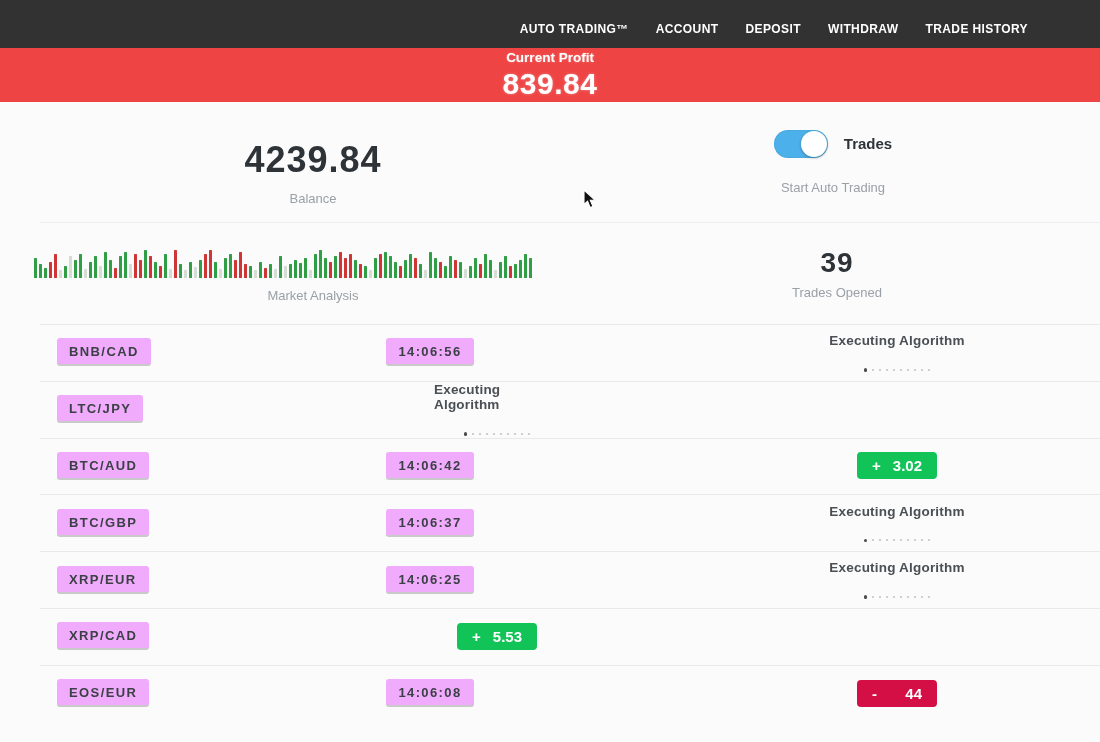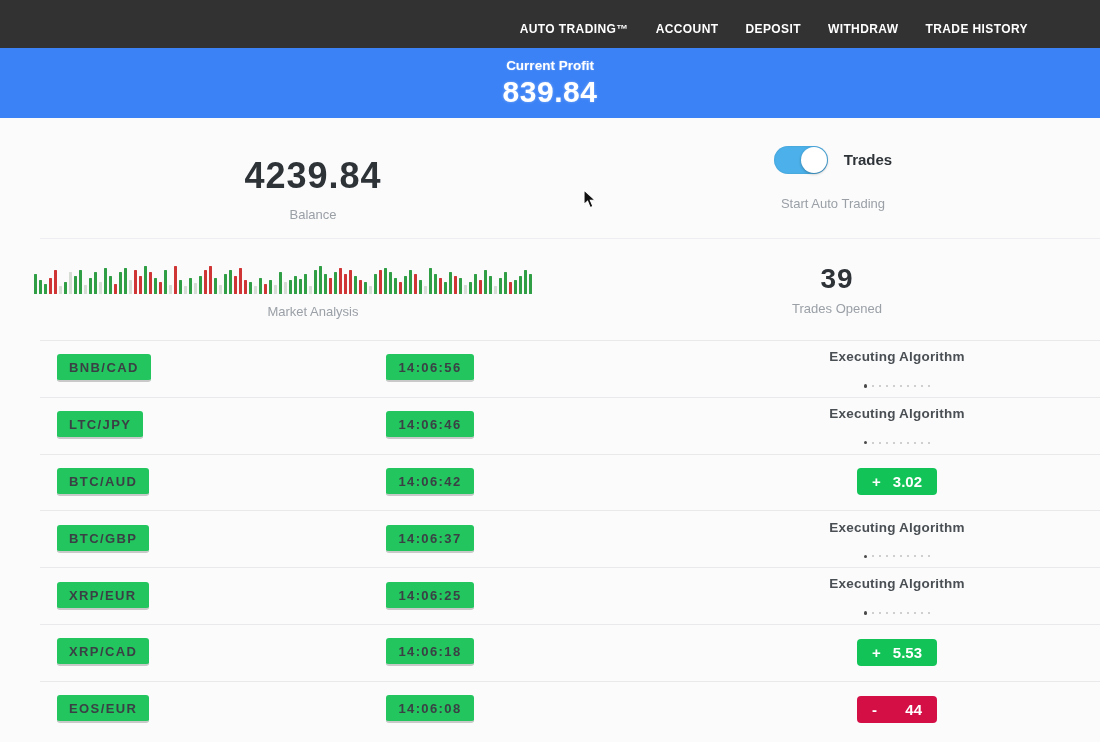--- a/index.html
+++ b/index.html
@@ -12,21 +12,21 @@
     display:flex; align-items:center; justify-content:flex-end;
     gap:27px; padding-right:72px;
   }
   .nav-item {
     color:#fff; font-size:12px; font-weight:bold; letter-spacing:.4px;
     cursor:pointer; white-space:nowrap;margin-top:9px;
   }
 
   
   .banner {
-    height:70px; background:#3b82f6; color:#fff;
+    height:54px; background:#ef4444; color:#fff;
     display:flex; flex-direction:column; align-items:center; justify-content:center;
     gap:2px;
   }
   .banner-label { font-size:13.5px; font-weight:bold; text-shadow:0 0 2px rgba(255,255,255,.35); }
   .banner-value { font-size:30px; font-weight:bold; letter-spacing:.5px; text-shadow:0 0 3px rgba(255,255,255,.35); }
 
   
   .stats-row {
     display:grid; grid-template-columns:626px 1fr;
   }
@@ -70,21 +70,21 @@
   }
   .trow::before {
     content:""; position:absolute; top:0; left:40px; right:0; height:1px; background:#e9e9ec;
   }
   .cell { display:flex; align-items:center; }
   .c1 { padding-left:57px; }
   .c2 { justify-content:center; }
   .c3 { justify-content:center; padding-left:134px; }
 
   .chip {
-    background:#22c55e; border-bottom:2px solid #c9c9c9; border-radius:3px;
+    background:#f0abfc; border-bottom:2px solid #c9c9c9; border-radius:3px;
     min-width:86px; padding:6px 12px 5px; text-align:center;
     font-size:13px; font-weight:bold; color:#3b4045; letter-spacing:1.4px;
   }
 
   .exec { display:flex; flex-direction:column; align-items:center; gap:20px; }
   .exec-label { font-size:13.5px; font-weight:bold; color:#4a4f54; letter-spacing:.2px; }
   .dots { display:flex; align-items:center; gap:5px; }
   .dots i { width:2px; height:2px; border-radius:50%; background:#c0c0c0; }
   .dots i:first-child { width:3.5px; height:3.5px; background:#4a4a4a; }
 
@@ -267,23 +267,20 @@
             <i></i>
             <i></i>
           </div>
         </div>
       </div>
     </div>
     <div class="trow">
       <div class="cell c1">
         <span class="chip">LTC/JPY</span>
       </div>
-      <div class="cell c2">
-        <span class="chip">14:06:46</span>
-      </div>
       <div class="cell c3">
         <div class="exec">
           <div class="exec-label">Executing Algorithm</div>
           <div class="dots">
             <i></i>
             <i></i>
             <i></i>
             <i></i>
             <i></i>
             <i></i>
@@ -356,23 +353,20 @@
             <i></i>
             <i></i>
           </div>
         </div>
       </div>
     </div>
     <div class="trow">
       <div class="cell c1">
         <span class="chip">XRP/CAD</span>
       </div>
-      <div class="cell c2">
-        <span class="chip">14:06:18</span>
-      </div>
       <div class="cell c3">
         <span class="result badge-green">
           <b>+</b>
           <span>5.53</span>
         </span>
       </div>
     </div>
     <div class="trow">
       <div class="cell c1">
         <span class="chip">EOS/EUR</span>

